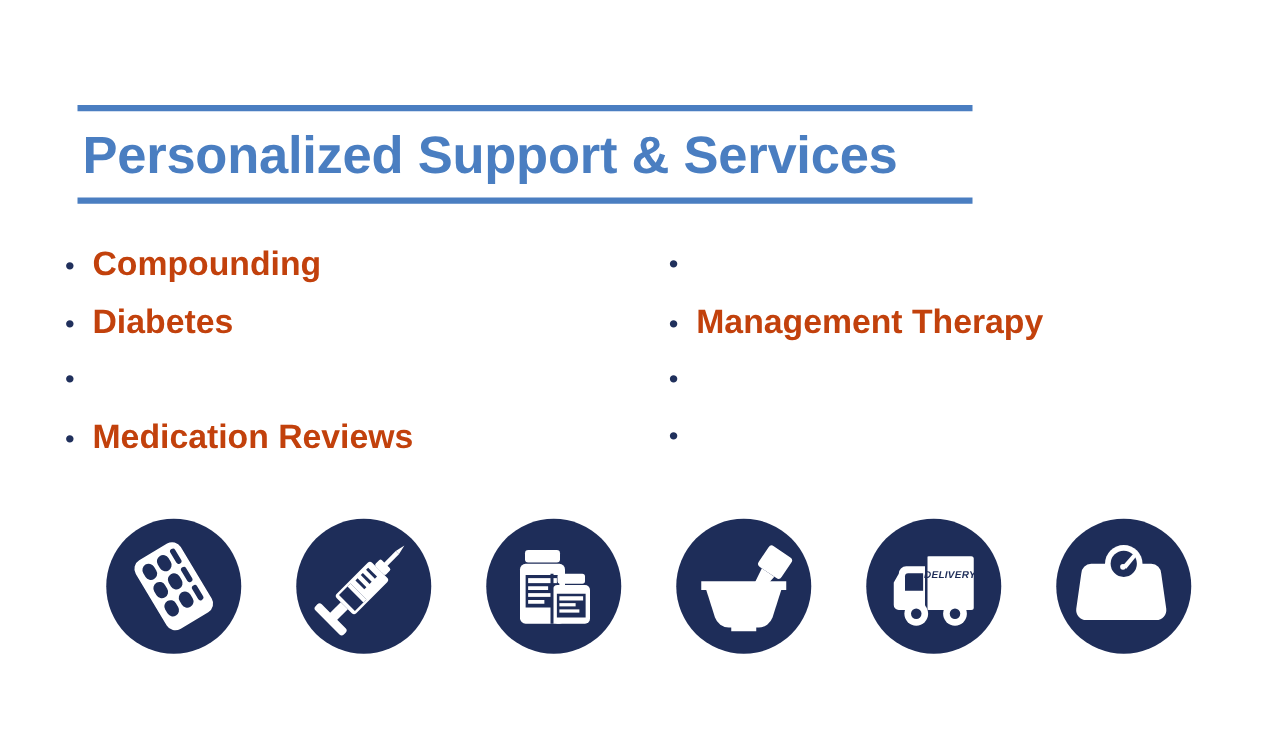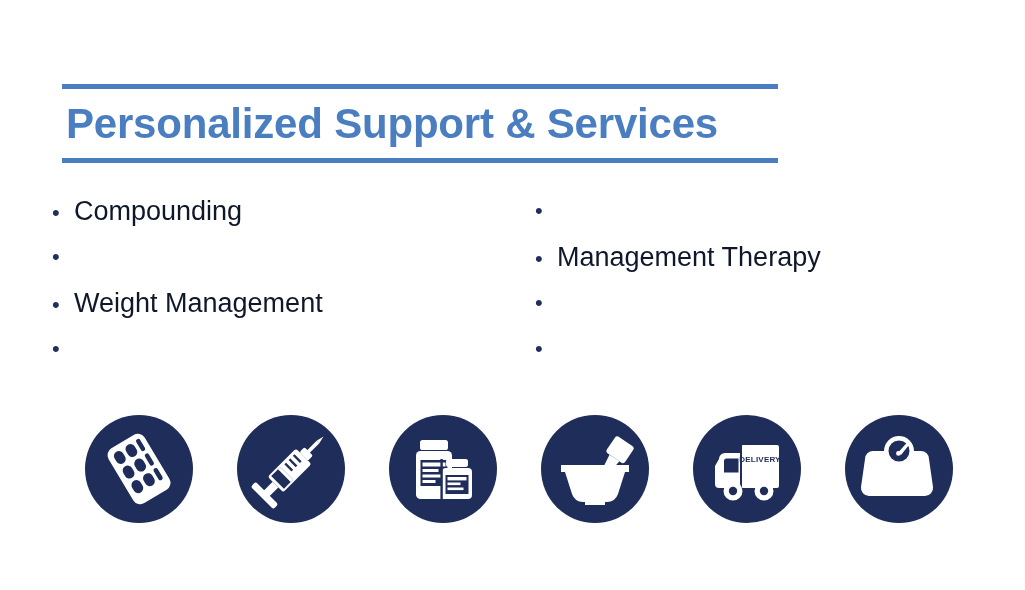--- a/index.html
+++ b/index.html
@@ -74,30 +74,32 @@
   .svc-bullet {
     display: inline-block;
     width: 22px;
     flex: none;
     color: #20305c;
     font-size: 22px;
     line-height: 46px;
   }
   .svc-label {
     font-size: 27px;
-    color: #0f172a;
+    color: #c2410c;
+    font-weight: bold;
   }
 
   
   #icon-row {
     position: absolute;
     left: 85px;
     top: 405px;
     width: 870px;
     height: 110px;
+    font-style: italic;
   }
   .icon-circle {
     position: absolute;
     top: 0;
     width: 108px;
     height: 108px;
     border-radius: 50%;
     background: #1e2d59;
   }
   .icon-circle svg { display: block; }
@@ -115,27 +117,28 @@
 
   <div id="services">
 
     <div class="svc-col" id="svc-col-left">
       <div class="svc-item">
         <span class="svc-bullet">•</span>
         <span class="svc-label">Compounding</span>
       </div>
       <div class="svc-item">
         <span class="svc-bullet">•</span>
-      </div>
-      <div class="svc-item">
-        <span class="svc-bullet">•</span>
-        <span class="svc-label">Weight Management</span>
-      </div>
-      <div class="svc-item">
-        <span class="svc-bullet">•</span>
+        <span class="svc-label">Diabetes</span>
+      </div>
+      <div class="svc-item">
+        <span class="svc-bullet">•</span>
+      </div>
+      <div class="svc-item">
+        <span class="svc-bullet">•</span>
+        <span class="svc-label">Medication Reviews</span>
       </div>
     </div>
 
     <div class="svc-col" id="svc-col-right">
       <div class="svc-item">
         <span class="svc-bullet">•</span>
       </div>
       <div class="svc-item">
         <span class="svc-bullet">•</span>
         <span class="svc-label">Management Therapy</span>

